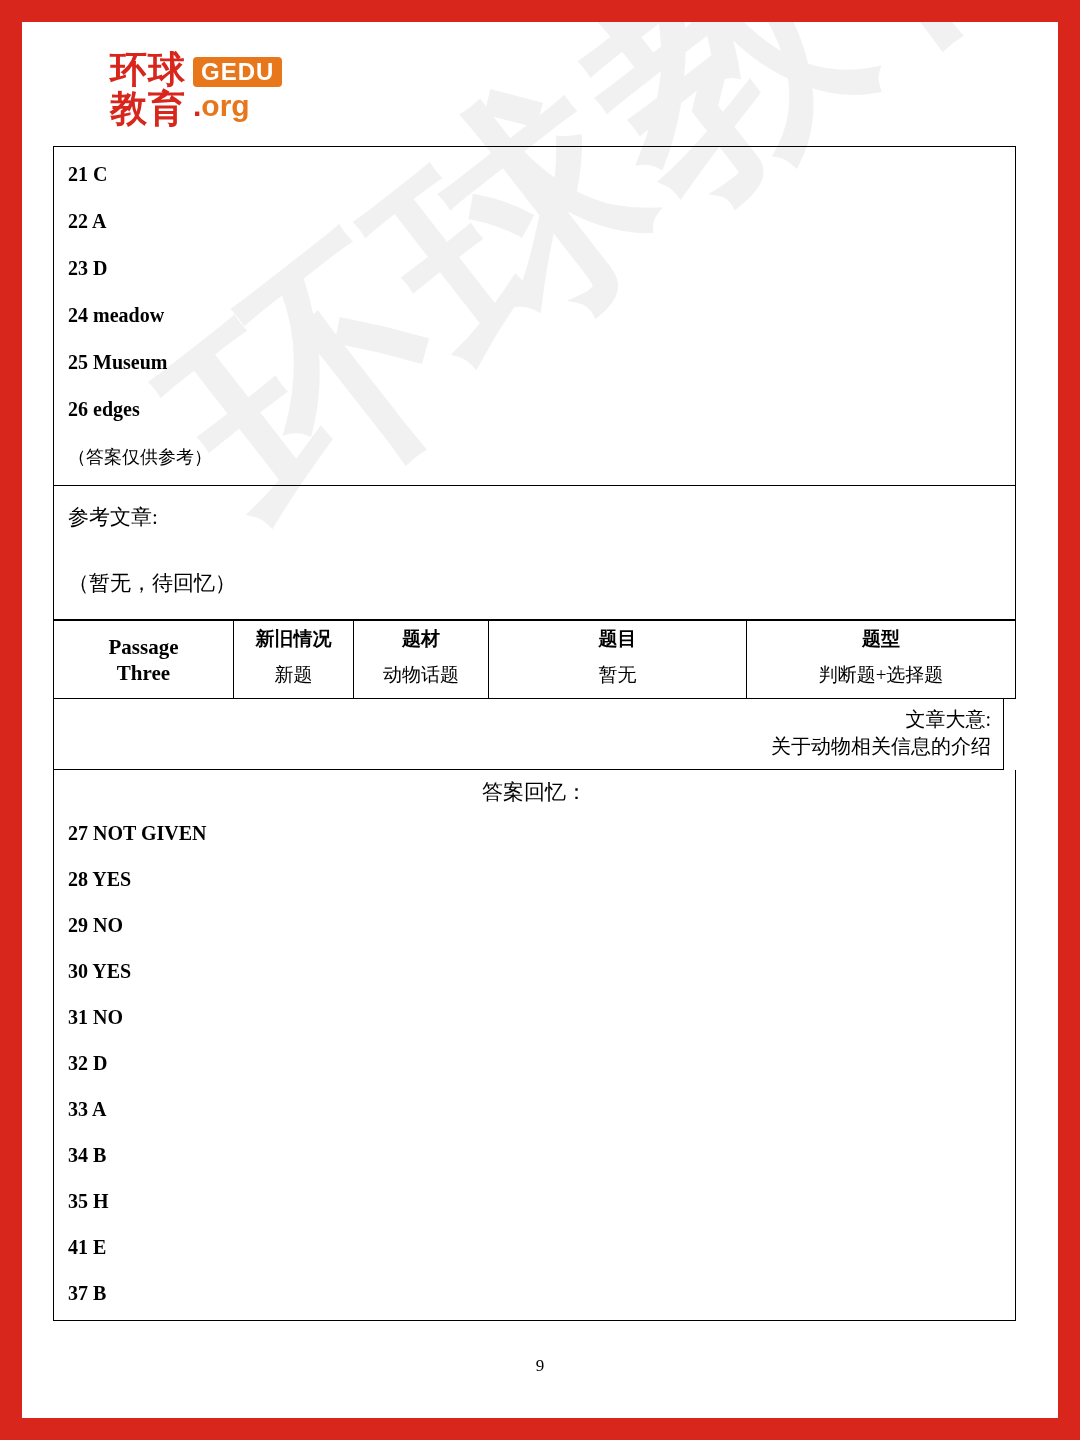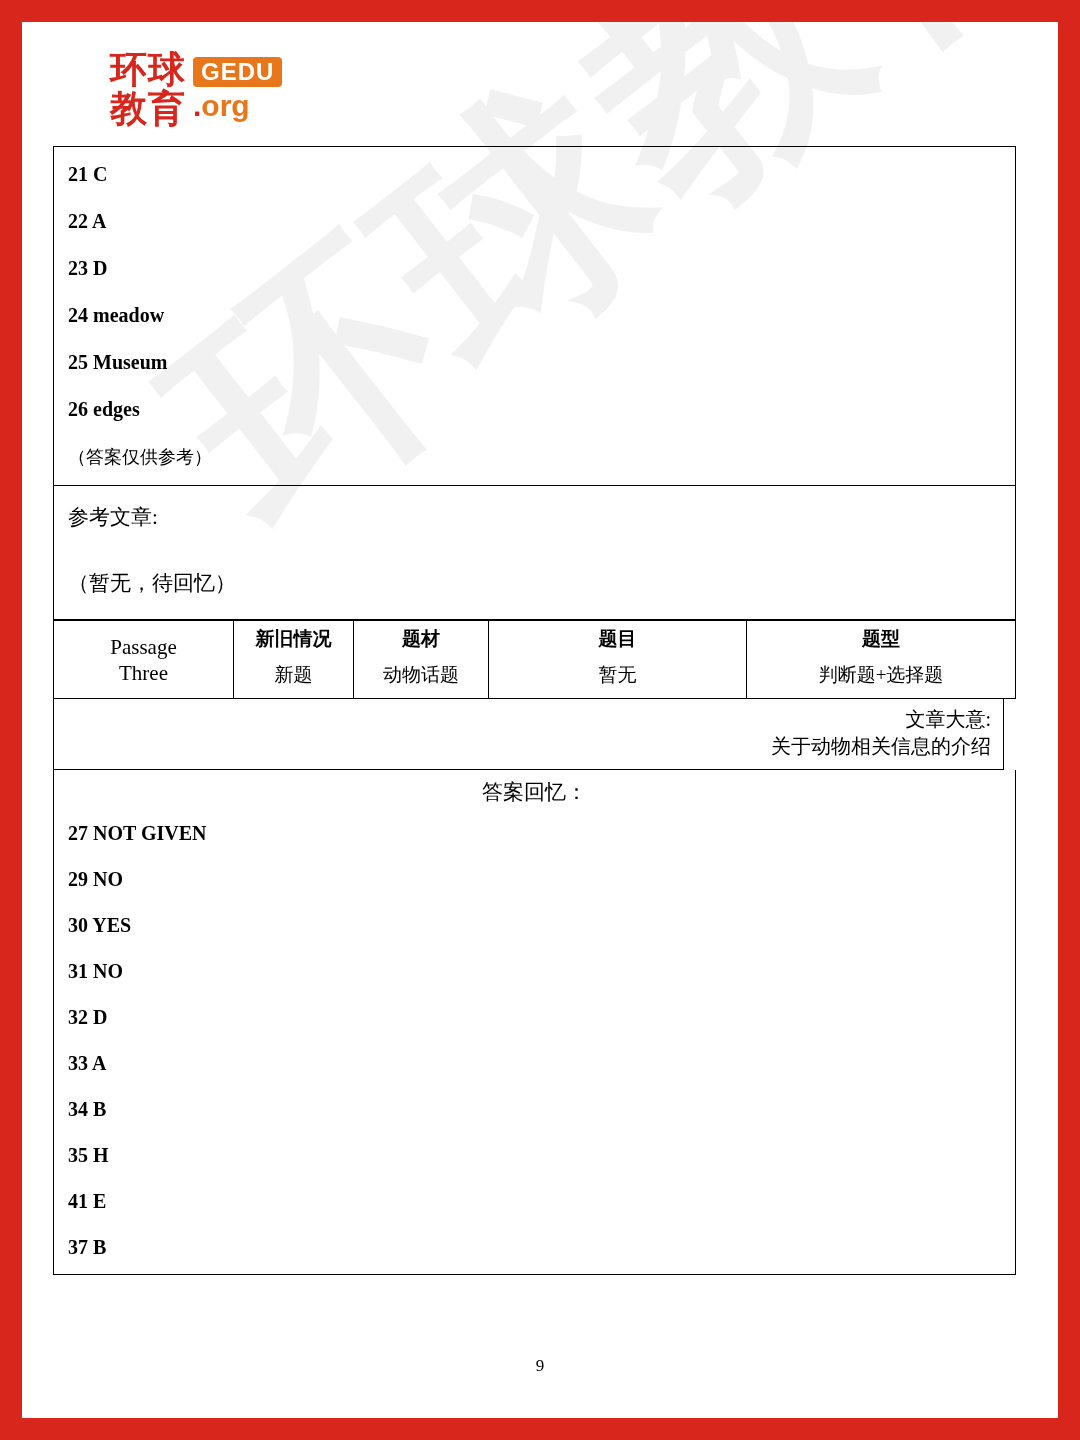--- a/index.html
+++ b/index.html
@@ -145,21 +145,21 @@
   }
   table.info td.hd {
     font-weight: 700;
     border-bottom: none;
   }
   table.info td.val {
     border-top: none;
     padding-bottom: 10px;
   }
   table.info td.passage {
-    font-weight: 400;
+    font-weight: 700;
     font-size: 21px;
     line-height: 26px;
   }
   .summary-box {
     border: 1.5px solid #000;
     border-top: none;
     width: 951px;
     padding: 7px 12px 9px 12px;
     font-family: "Liberation Serif", serif;
     font-size: 20px;
@@ -271,20 +271,21 @@
       </table>
 
     <div class="summary-box">
       <div>文章大意:</div>
       <div>关于动物相关信息的介绍</div>
     </div>
 
     <div class="recall-box">
       <p class="recall-title">答案回忆：</p>
       <p class="recall-item">27 NOT GIVEN</p>
+      <p class="recall-item">28 YES</p>
       <p class="recall-item">29 NO</p>
       <p class="recall-item">30 YES</p>
       <p class="recall-item">31 NO</p>
       <p class="recall-item">32 D</p>
       <p class="recall-item">33 A</p>
       <p class="recall-item">34 B</p>
       <p class="recall-item">35 H</p>
       <p class="recall-item">41 E</p>
       <p class="recall-item">37 B</p>
     </div>

